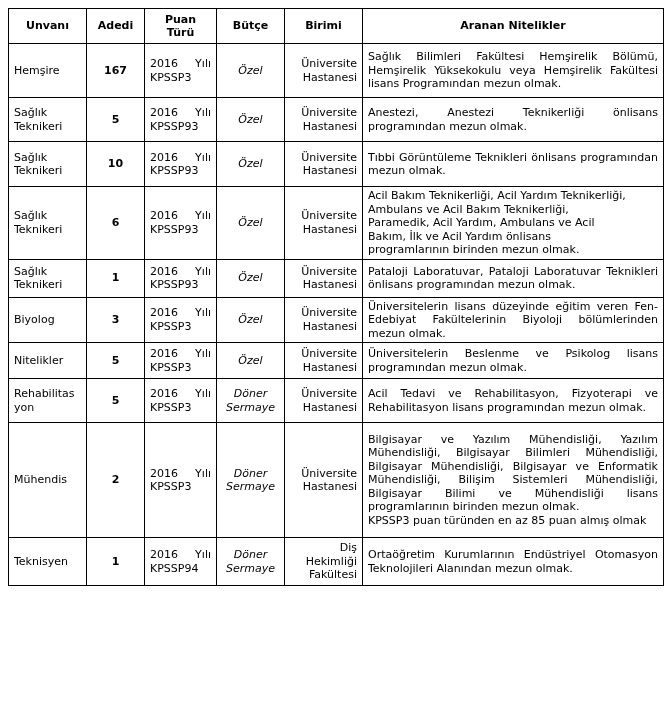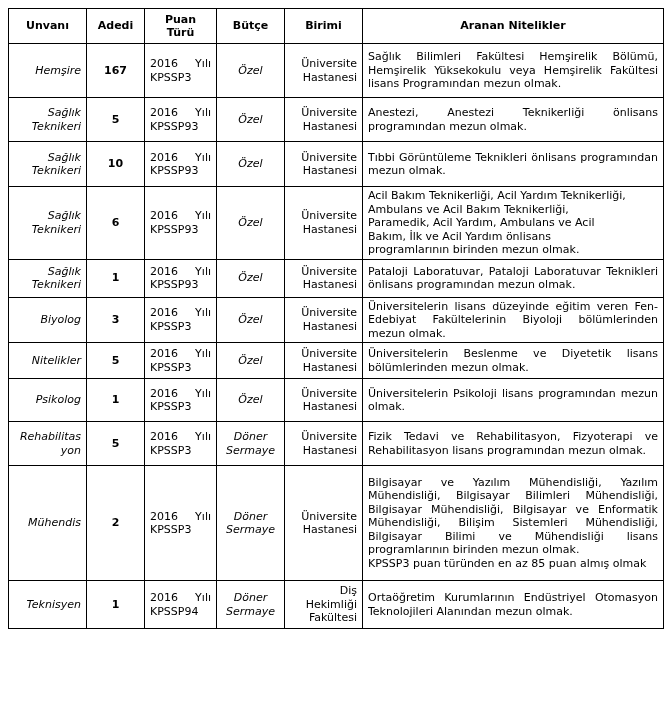--- a/index.html
+++ b/index.html
@@ -35,23 +35,22 @@
   }
   table.positions th {
     font-weight: bold;
     text-align: center;
     padding: 2px 2px;
     height: 30px;
   }
   .hdr { display: inline-block; }
   .hdr-narrow { max-width: 40px; }
   td.c-unvani {
-    text-align: right;
+    text-align: left;
     overflow-wrap: anywhere;
-    font-style: italic;
   }
   td.c-adedi { text-align: center; font-weight: bold; }
   td.c-puan  { text-align: justify; }
   td.c-butce { text-align: center; font-style: italic; }
   td.c-birimi { text-align: right; }
   td.c-nit {
     text-align: justify;
     white-space: pre-line;
   }
 </style>
@@ -130,37 +129,29 @@
         <td class="c-butce">Özel</td>
         <td class="c-birimi">Üniversite Hastanesi</td>
         <td class="c-nit">Üniversitelerin lisans düzeyinde eğitim veren Fen-Edebiyat Fakültelerinin Biyoloji bölümlerinden mezun olmak.</td>
       </tr>
       <tr style="height:36px">
         <td class="c-unvani">Nitelikler</td>
         <td class="c-adedi">5</td>
         <td class="c-puan">2016 Yılı KPSSP3</td>
         <td class="c-butce">Özel</td>
         <td class="c-birimi">Üniversite Hastanesi</td>
-        <td class="c-nit">Üniversitelerin Beslenme ve Diyetetik lisans bölümlerinden mezun olmak.</td>
-      </tr>
-      <tr style="height:43px">
-        <td class="c-unvani">Psikolog</td>
-        <td class="c-adedi">1</td>
-        <td class="c-puan">2016 Yılı KPSSP3</td>
-        <td class="c-butce">Özel</td>
-        <td class="c-birimi">Üniversite Hastanesi</td>
-        <td class="c-nit">Üniversitelerin Psikoloji lisans programından mezun olmak.</td>
+        <td class="c-nit">Üniversitelerin Beslenme ve Psikolog lisans programından mezun olmak.</td>
       </tr>
       <tr style="height:44px">
         <td class="c-unvani">Rehabilitasyon</td>
         <td class="c-adedi">5</td>
         <td class="c-puan">2016 Yılı KPSSP3</td>
         <td class="c-butce">Döner Sermaye</td>
         <td class="c-birimi">Üniversite Hastanesi</td>
-        <td class="c-nit">Fizik Tedavi ve Rehabilitasyon, Fizyoterapi ve Rehabilitasyon lisans programından mezun olmak.</td>
+        <td class="c-nit">Acil Tedavi ve Rehabilitasyon, Fizyoterapi ve Rehabilitasyon lisans programından mezun olmak.</td>
       </tr>
       <tr style="height:115px">
         <td class="c-unvani">Mühendis</td>
         <td class="c-adedi">2</td>
         <td class="c-puan">2016 Yılı KPSSP3</td>
         <td class="c-butce">Döner Sermaye</td>
         <td class="c-birimi">Üniversite Hastanesi</td>
         <td class="c-nit">Bilgisayar ve Yazılım Mühendisliği, Yazılım Mühendisliği, Bilgisayar Bilimleri Mühendisliği, Bilgisayar Mühendisliği, Bilgisayar ve Enformatik Mühendisliği, Bilişim Sistemleri Mühendisliği, Bilgisayar Bilimi ve Mühendisliği lisans programlarının birinden mezun olmak.
 KPSSP3 puan türünden en az 85 puan almış olmak</td>
       </tr>

